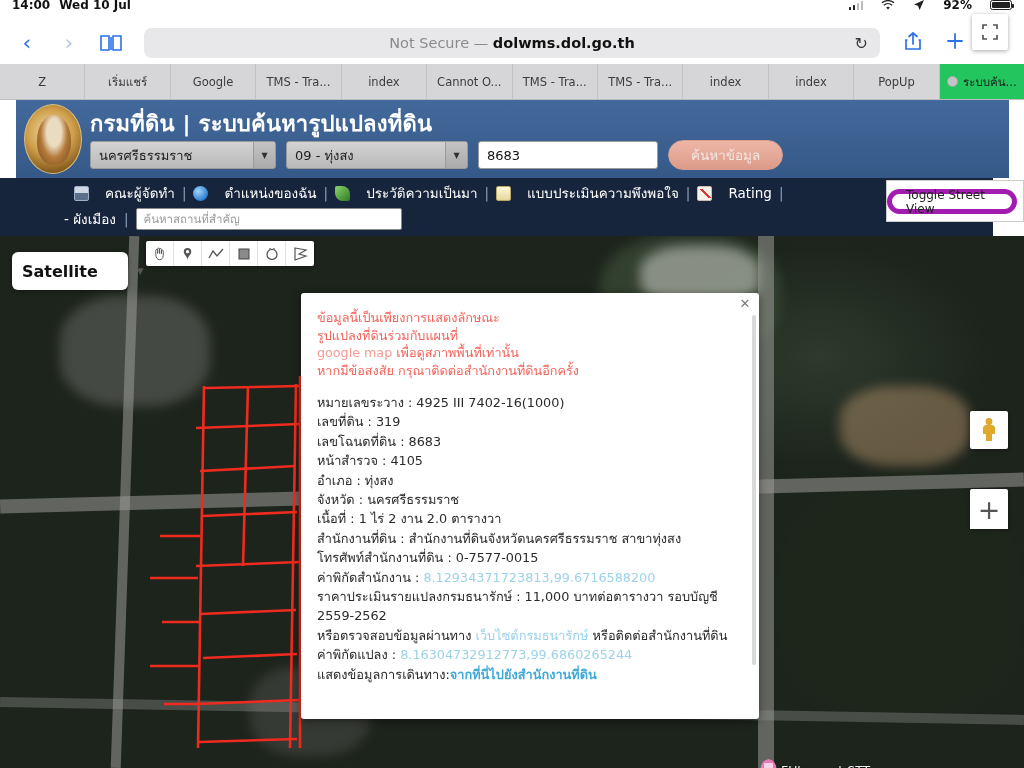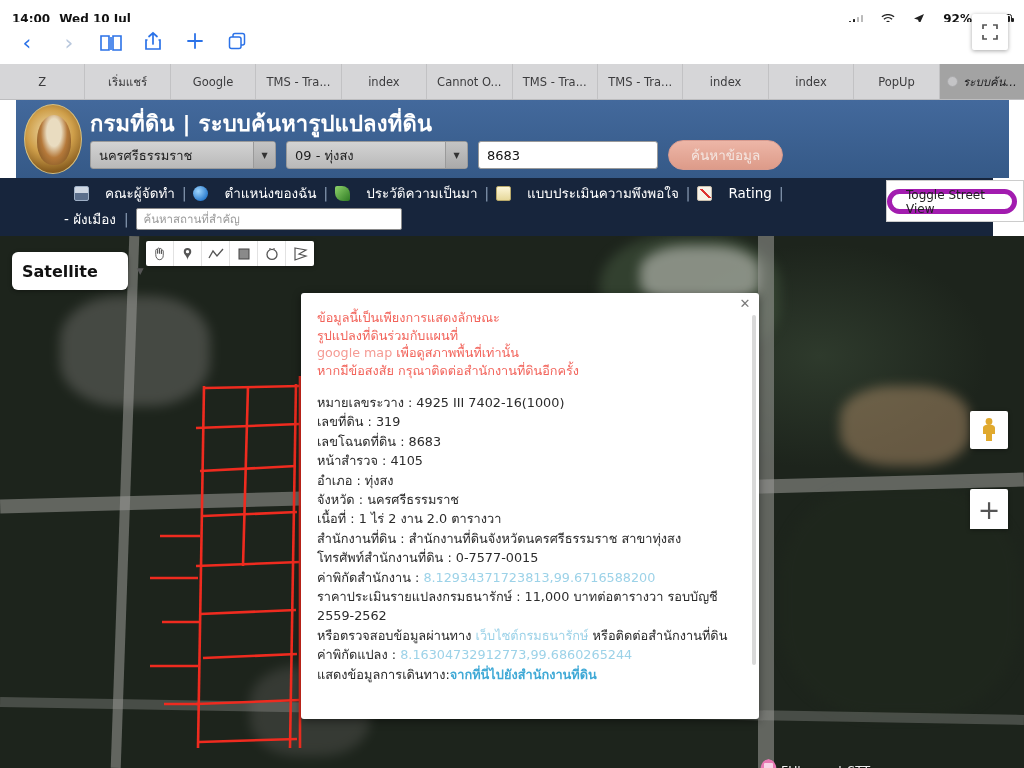--- a/index.html
+++ b/index.html
@@ -6,21 +6,21 @@
   html, body {
     width: 1024px; height: 768px;
     font-family: "DejaVu Sans", "Liberation Sans", sans-serif;
     background: #ffffff; overflow: hidden;
   }
   #root { position: relative; width: 1024px; height: 768px; }
 
   
   .statusbar {
     position: absolute; top: 0; left: 0; width: 1024px; height: 22px;
-    background: #ffffff; display: flex; align-items: flex-start;
+    background: #ffffff; display: flex; align-items: flex-end;
     padding: 12px 12px; font-size: 12px; font-weight: bold; color: #111;
   }
   .sb-left { display: flex; gap: 9px; align-items: center; }
   .sb-right { margin-left: auto; display: flex; gap: 18px; align-items: center; }
   .sig { display: flex; align-items: flex-end; gap: 1.5px; height: 10px; }
   .sig i { display: block; width: 2.5px; background: #222; border-radius: .5px; }
   .sig i:nth-child(1){height:3px} .sig i:nth-child(2){height:5px}
   .sig i:nth-child(3){height:7px;background:#bbb} .sig i:nth-child(4){height:9px;background:#bbb}
   .batt {
     width: 22px; height: 10px; border: 1.3px solid #222; border-radius: 2.5px;
@@ -53,21 +53,21 @@
   .tabstrip {
     position: absolute; top: 64px; left: 0; width: 1024px; height: 36px;
     background: #d6d6d8; display: flex; align-items: stretch;
     border-bottom: 1px solid #bdbdbf;
   }
   .tab {
     flex: 1; display: flex; align-items: center; justify-content: center; gap: 5px;
     font-size: 11.5px; color: #3c3c3e; border-right: 1px solid #c2c2c4;
     overflow: hidden; white-space: nowrap; padding: 0 4px;
   }
-  .tab.active { background: #a3a3a3; color: #1c1c1e; border-right: none; font-style: italic; }
+  .tab.active { background: #22c55e; color: #1c1c1e; border-right: none; }
   .tab-fav { width: 11px; height: 11px; border-radius: 50%; background: #c4c4c6;
              border: 1.2px solid #a8a8aa; flex: none; }
 
   
   .site-head {
     position: absolute; top: 100px; left: 16px; width: 993px; height: 78px;
     background: linear-gradient(#43699c, #355987);
   }
   .crest {
     position: absolute; left: 8px; top: 4px; width: 58px; height: 70px; border-radius: 50%;
@@ -252,20 +252,26 @@
 </div>
 
 <div class="browser-bar">
   <div class="nav-btn">‹</div>
   <div class="nav-btn dim">›</div>
   <div class="nav-btn">
     <svg width="24" height="20" viewBox="0 0 24 20">
       <path d="M2 3h8v14H2z M14 3h8v14h-8z" fill="none" stroke="#2b72e8" stroke-width="1.6"></path>
       <path d="M12 4v13" stroke="#2b72e8" stroke-width="1.6"></path>
     </svg>
+  </div>
+  <div class="urlbar">
+    <div class="url-text">
+      <span class="url-prefix">Not Secure — </span><span>dolwms.dol.go.th</span>
+    </div>
+    <span class="reload">↻</span>
   </div>
   <div class="tool-ic">
     <svg width="18" height="20" viewBox="0 0 18 20">
           <path d="M9 2v11M5 5.5 9 2l4 3.5" stroke="#2b72e8" stroke-width="1.7" fill="none" stroke-linecap="round"></path>
           <path d="M3.5 9H2v9h14V9h-1.5" stroke="#2b72e8" stroke-width="1.7" fill="none"></path>
         </svg>
   </div>
   <div class="tool-ic">
     <svg width="18" height="18" viewBox="0 0 18 18">
           <path d="M9 2v14M2 9h14" stroke="#2b72e8" stroke-width="1.8" stroke-linecap="round"></path>

